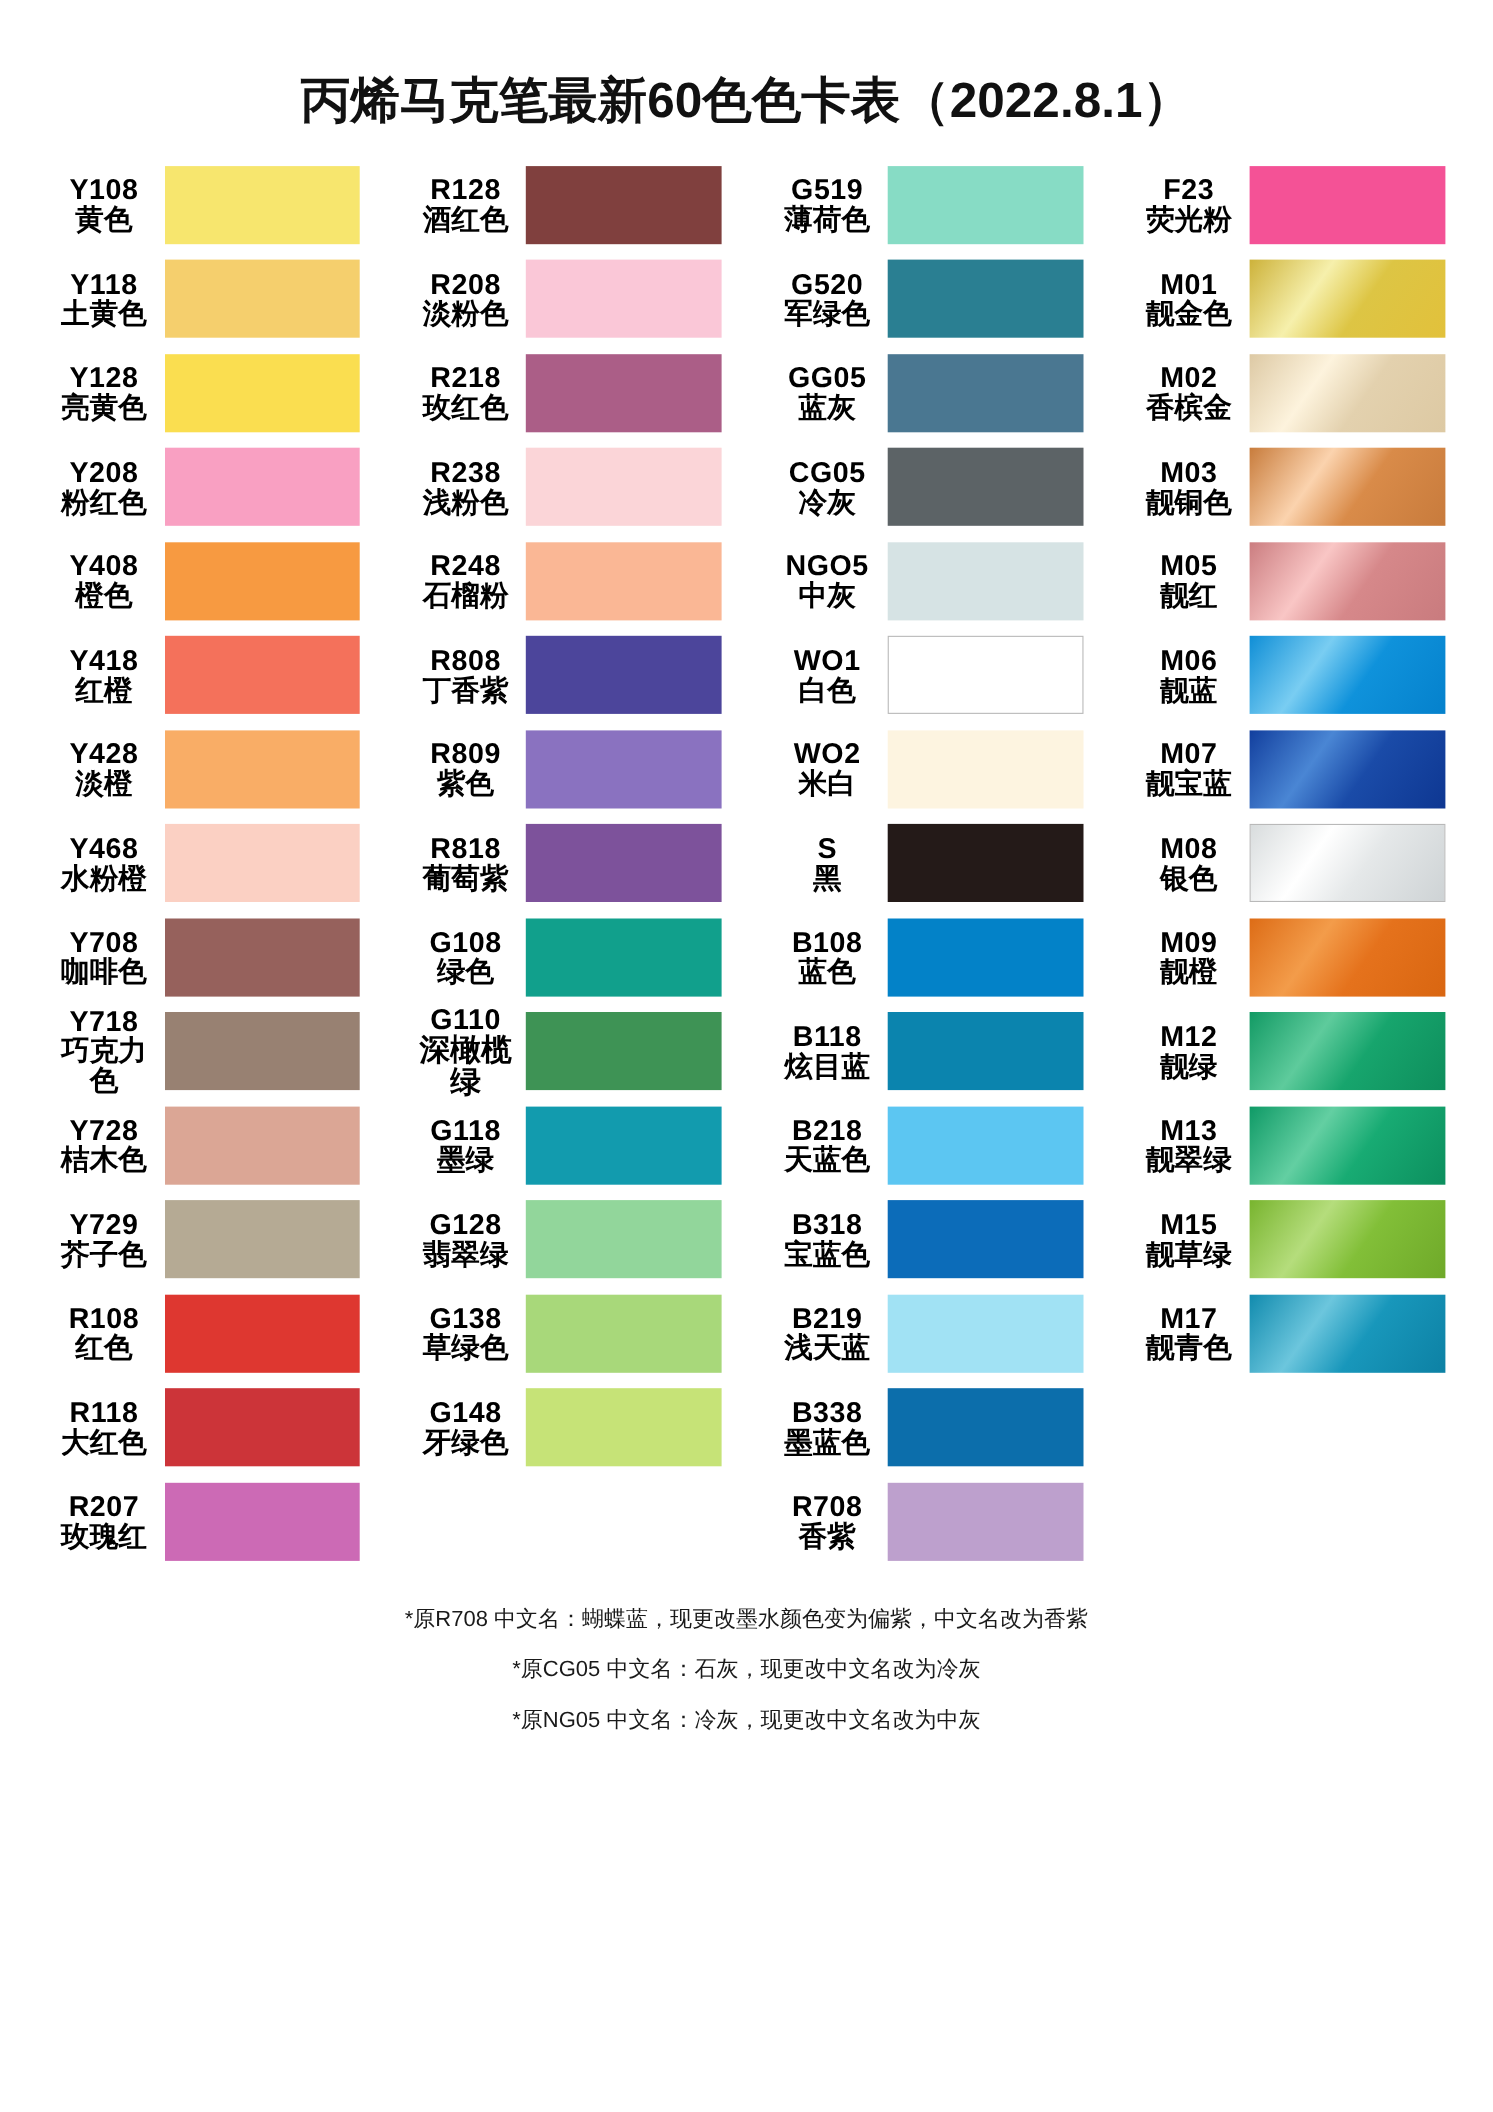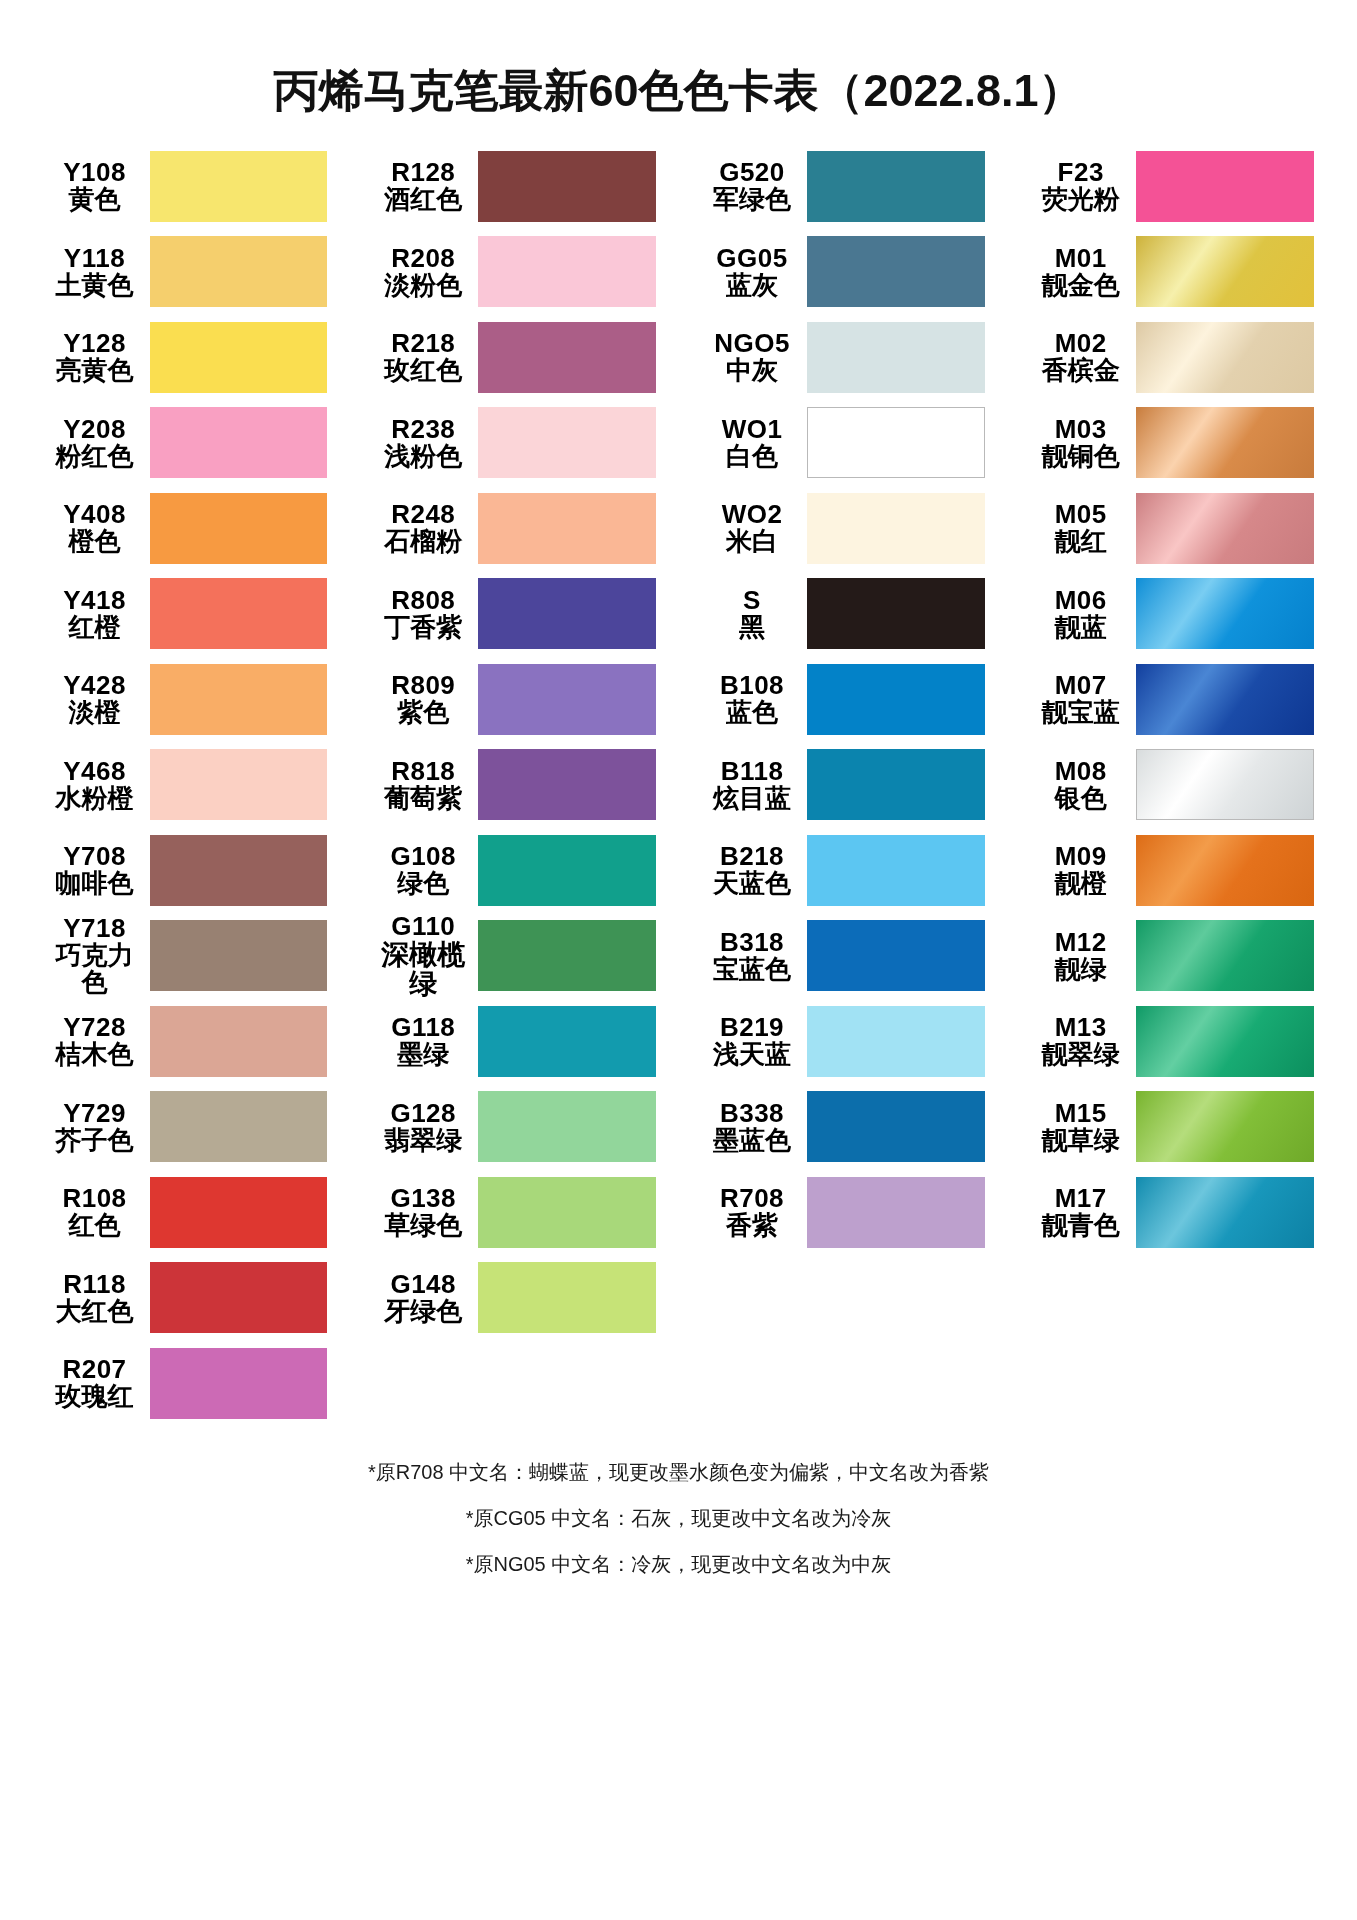--- a/index.html
+++ b/index.html
@@ -310,31 +310,45 @@
           <div class="lbl">
             <span class="code">G148</span>
             <span class="cname">牙绿色</span>
           </div>
           <div class="sw" style="background: rgb(198, 227, 119);"></div>
         </div>
       </div>
       <div class="col">
         <div class="row">
           <div class="lbl">
+            <span class="code">G519</span>
+            <span class="cname">薄荷色</span>
+          </div>
+          <div class="sw" style="background: rgb(135, 220, 197);"></div>
+        </div>
+        <div class="row">
+          <div class="lbl">
             <span class="code">G520</span>
             <span class="cname">军绿色</span>
           </div>
           <div class="sw" style="background: rgb(42, 127, 146);"></div>
         </div>
         <div class="row">
           <div class="lbl">
             <span class="code">GG05</span>
             <span class="cname">蓝灰</span>
           </div>
           <div class="sw" style="background: rgb(74, 119, 145);"></div>
+        </div>
+        <div class="row">
+          <div class="lbl">
+            <span class="code">CG05</span>
+            <span class="cname">冷灰</span>
+          </div>
+          <div class="sw" style="background: rgb(92, 99, 102);"></div>
         </div>
         <div class="row">
           <div class="lbl">
             <span class="code">NGO5</span>
             <span class="cname">中灰</span>
           </div>
           <div class="sw" style="background: rgb(214, 227, 228);"></div>
         </div>
         <div class="row">
           <div class="lbl">

